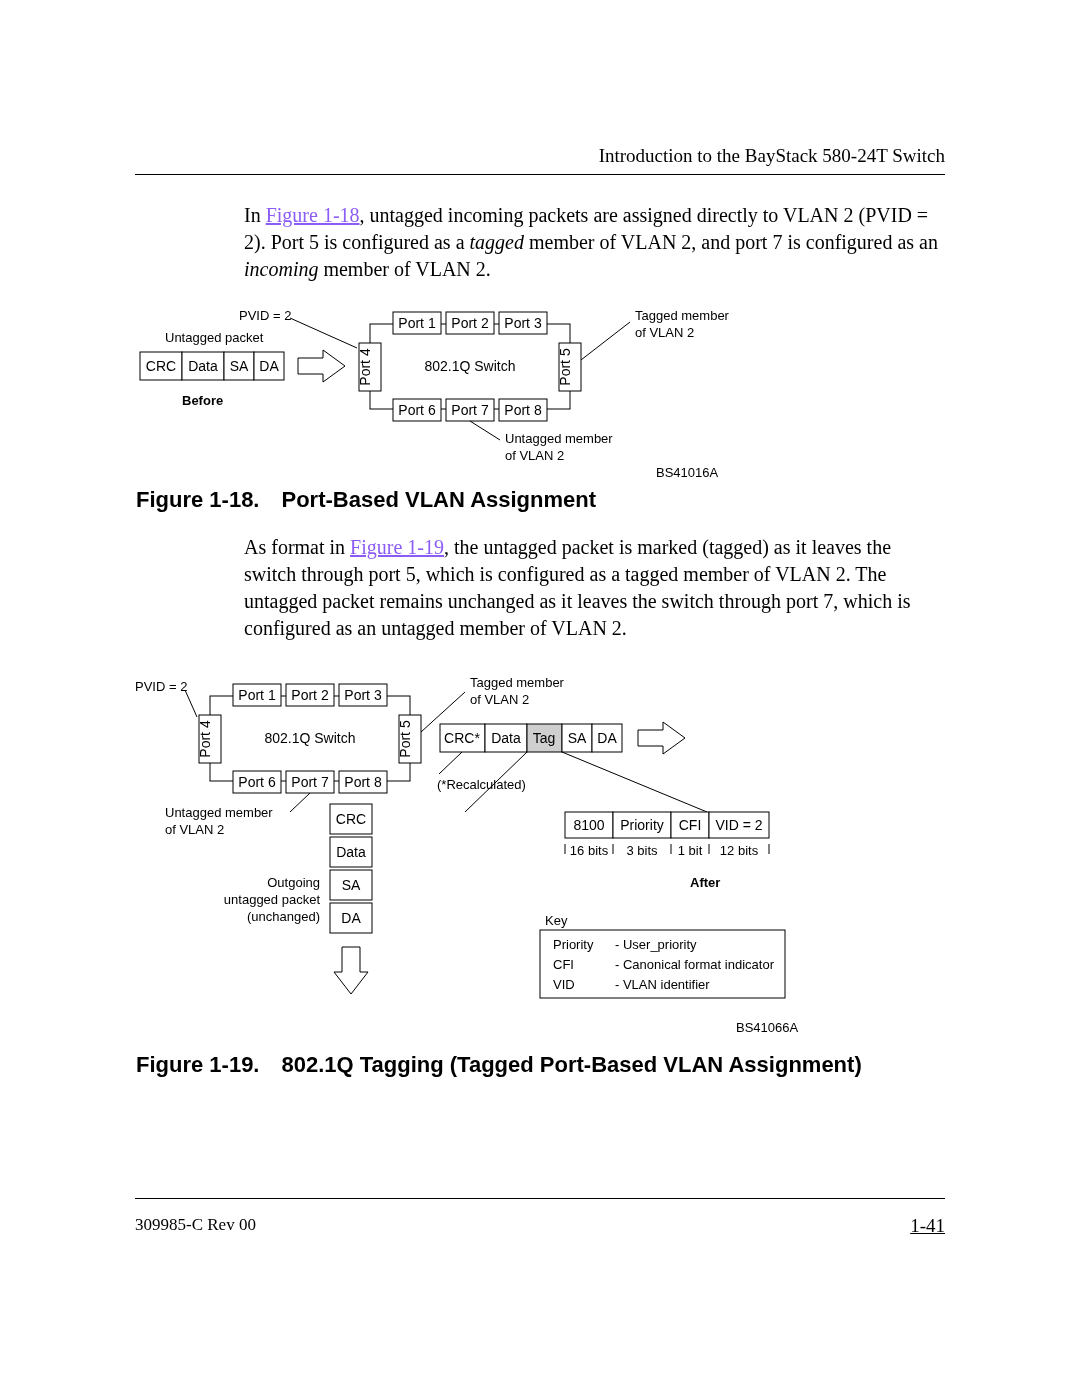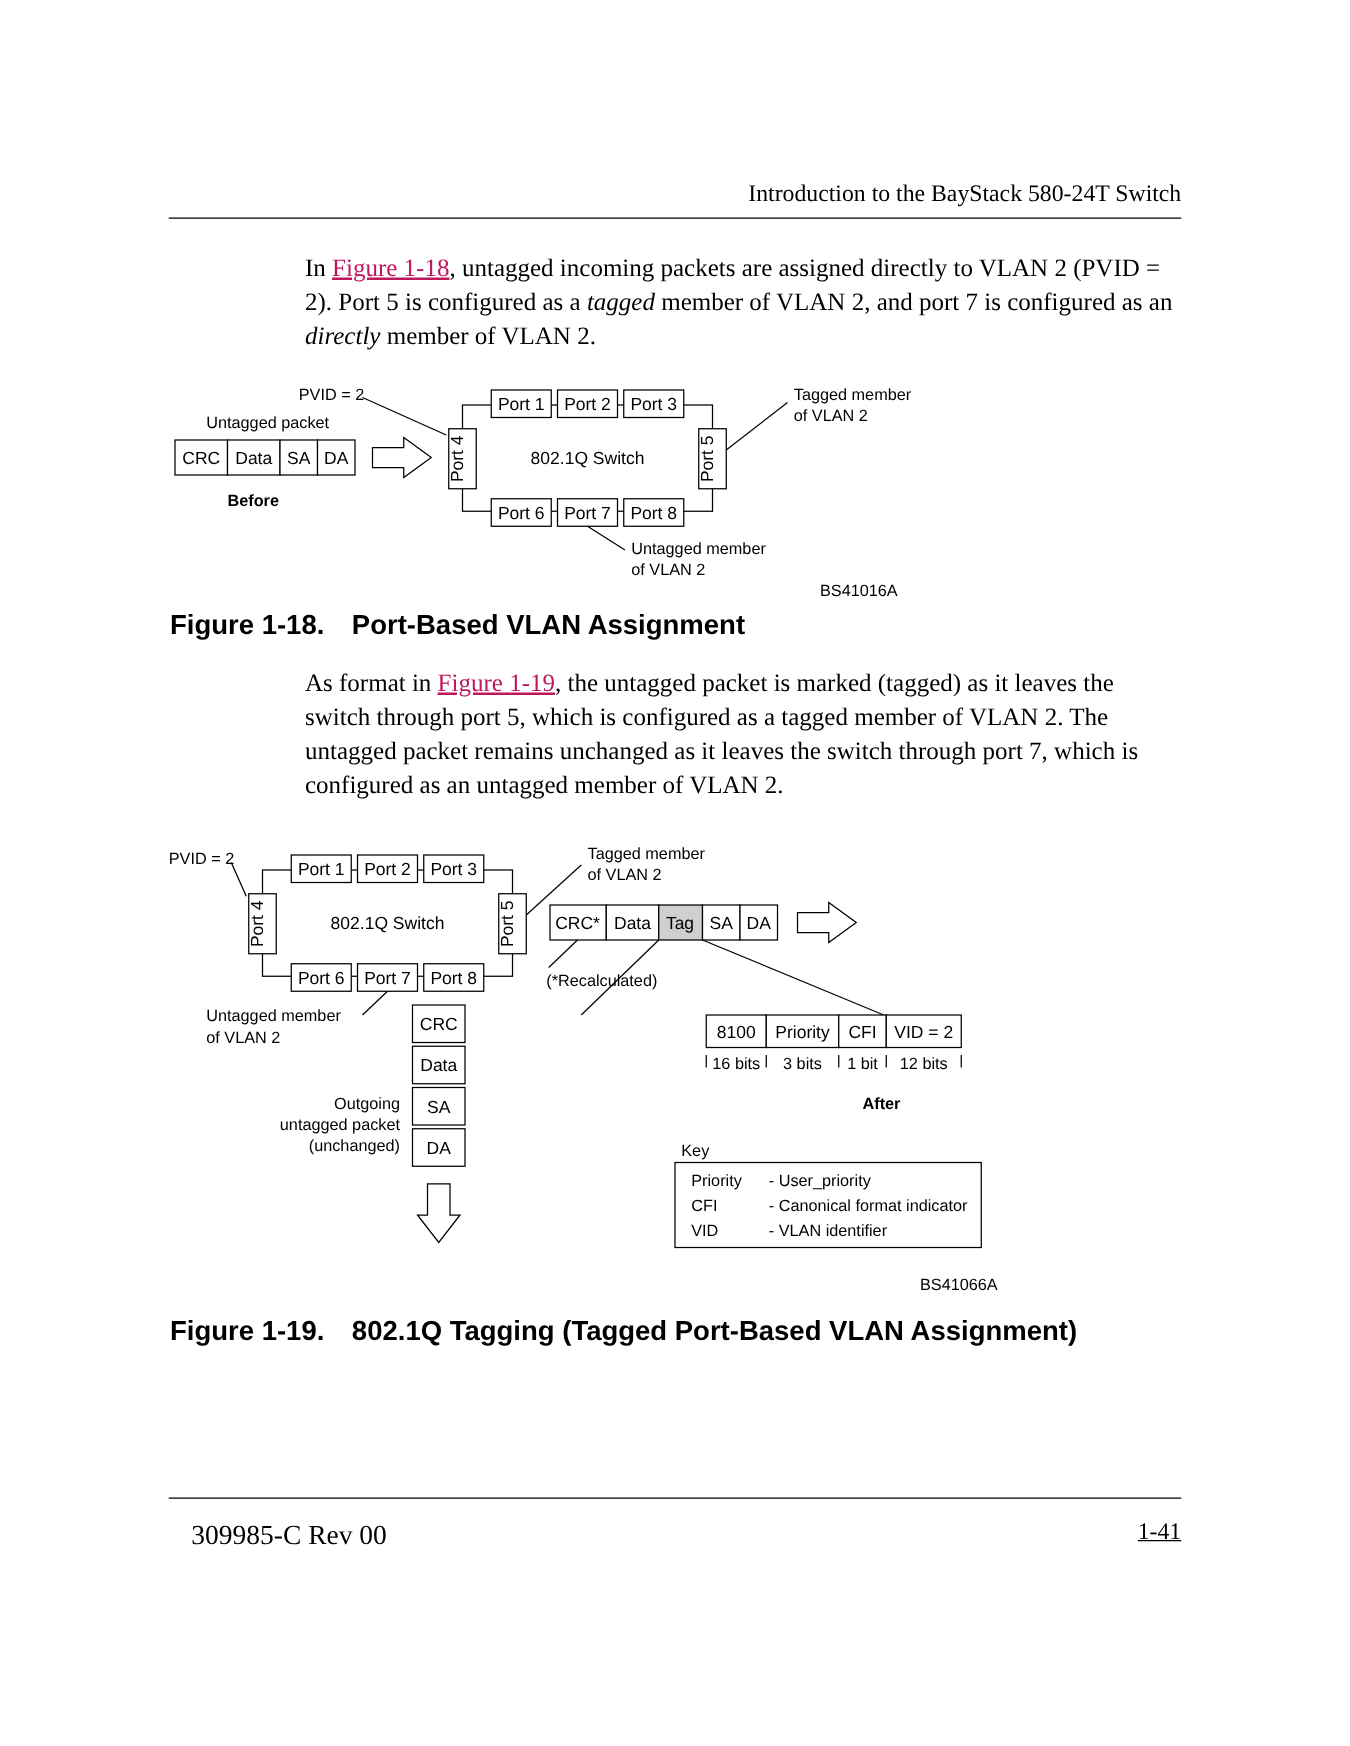--- a/index.html
+++ b/index.html
@@ -29,37 +29,37 @@
   .hr-bot {
     position: absolute;
     top: 1198px;
     left: 135px;
     width: 810px;
     border-top: 1.5px solid #000;
   }
   .footer-left {
     position: absolute;
     top: 1215px;
-    left: 153px;
-    font-size: 22px;
+    left: 135px;
+    font-size: 17px;
   }
   .footer-right {
     position: absolute;
     top: 1215px;
     right: 135px;
     font-size: 19px;
     text-decoration: underline;
   }
   .para {
     position: absolute;
     font-size: 20px;
     line-height: 1.35;
     width: 700px;
   }
-  .link { color: #be185d; text-decoration: underline; cursor: pointer; }
+  .link { color: #8b5cf6; text-decoration: underline; cursor: pointer; }
   .italic { font-style: italic; text-align: right; }
   .caption {
     position: absolute;
     font-family: Arial, Helvetica, sans-serif;
     font-weight: bold;
     font-size: 22px;
   }
   .caption .gap { display: inline-block; width: 22px; }
   .small-id {
     position: absolute;
@@ -76,21 +76,21 @@
   svg .b { font-weight: bold; }
   svg .sm { font-size: 13px; }
 </style>
 </head>
 <body>
 
 <div class="header">Introduction to the BayStack 580-24T Switch</div>
 <div class="hr-top"></div>
 
 <div class="para" style="top:202px; left:244px;">
-  <span>In </span><span class="link">Figure 1-18</span><span>, untagged incoming packets are assigned directly to VLAN 2 (PVID = 2). Port 5 is configured as a </span><span class="italic">tagged</span><span> member of VLAN 2, and port 7 is configured as an </span><span class="italic">directly</span><span> member of VLAN 2.</span>
+  <span>In </span><span class="link">Figure 1-18</span><span>, untagged incoming packets are assigned directly to VLAN 2 (PVID = 2). Port 5 is configured as a </span><span class="italic">tagged</span><span> member of VLAN 2, and port 7 is configured as an </span><span class="italic">incoming</span><span> member of VLAN 2.</span>
 </div>
 
 <svg width="820" height="180" style="position:absolute; top:300px; left:135px;">
 
   <rect x="235" y="24" width="200" height="85" fill="#fff" stroke="#000"></rect>
   <text x="335" y="71" text-anchor="middle">802.1Q Switch</text>
 
   <rect x="258" y="12" width="48" height="22" fill="#fff" stroke="#000"></rect>
   <text x="282" y="28" text-anchor="middle">Port 1</text>
   <rect x="311" y="12" width="48" height="22" fill="#fff" stroke="#000"></rect>

